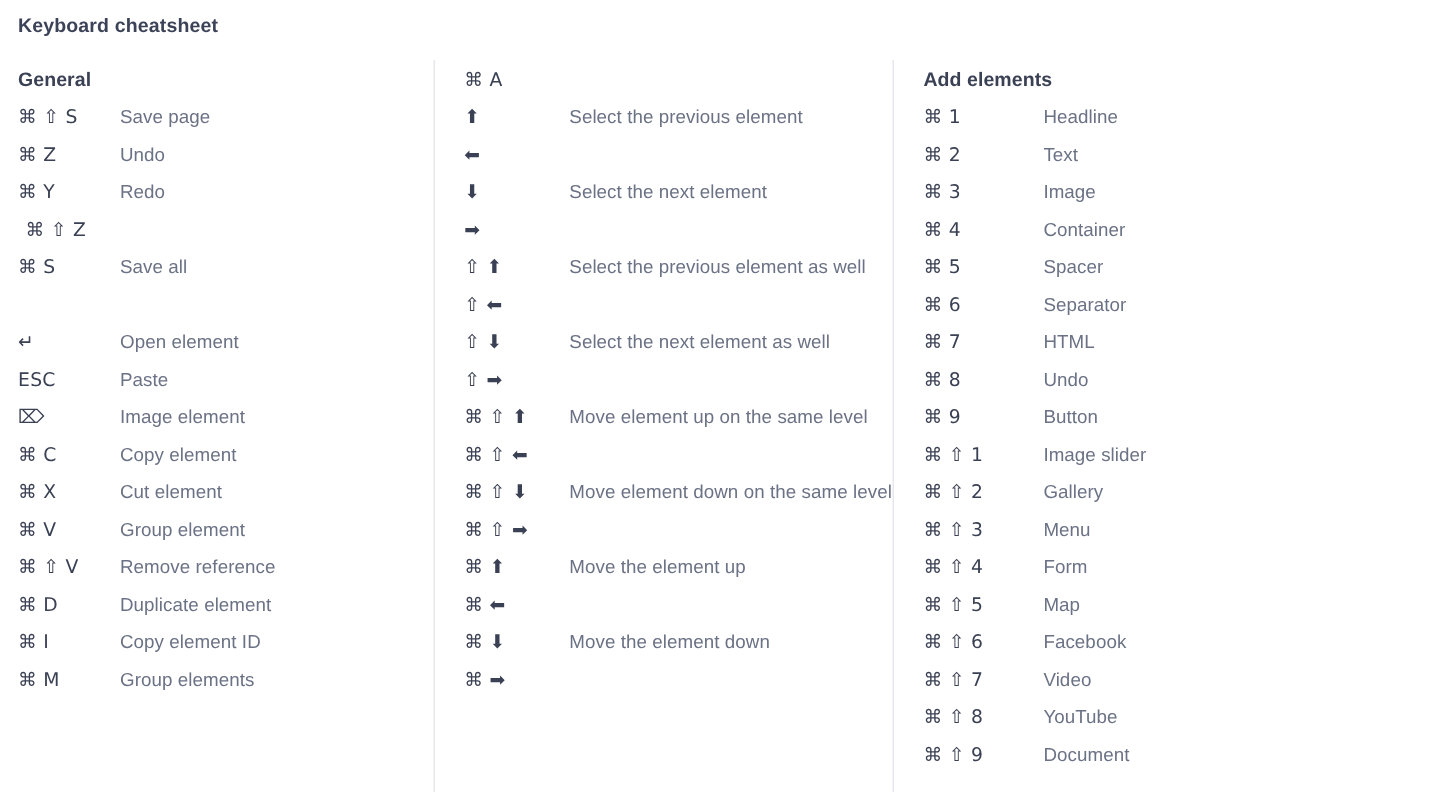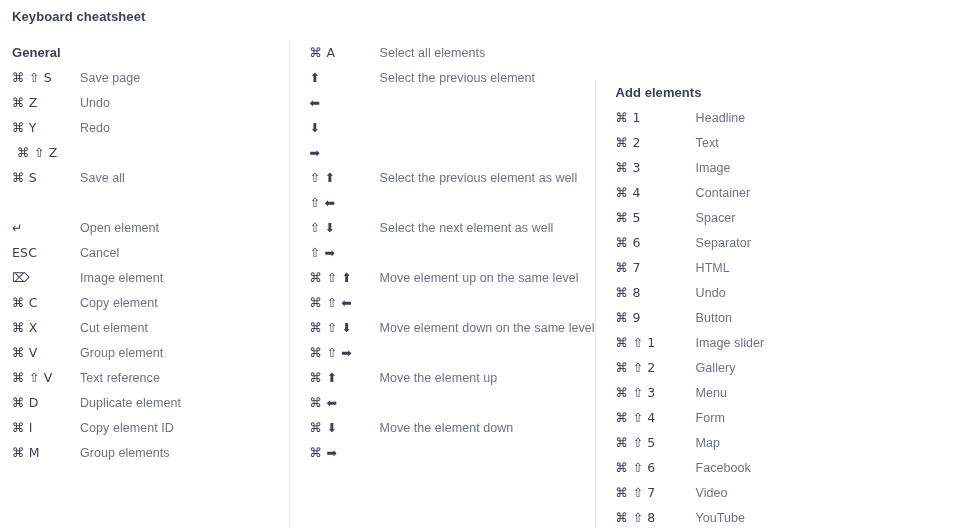--- a/index.html
+++ b/index.html
@@ -35,21 +35,21 @@
     display: flex;
     align-items: stretch;
   }
 
   .col {
     position: relative;
     box-sizing: border-box;
   }
   .col-general  { width: 327px; padding-left: 12px; }
   .col-select   { width: 336px; padding-left: 20px; border-left: 1px solid #e6e8ee; }
-  .col-add      { width: 296px; padding-left: 20px; border-left: 1px solid #e6e8ee; margin-top: 40px; }
+  .col-add      { width: 296px; padding-left: 20px; border-left: 1px solid #e6e8ee; }
 
   .section {
     margin: 0;
   }
   .section + .section { margin-top: 0; }
 
   .section-heading {
     font-size: 13px;
     font-weight: bold;
     color: #3b4154;
@@ -125,41 +125,41 @@
         <div class="spacer-row"></div>
       </div>
       <div class="section">
         <ul class="rows">
           <li class="row">
             <span class="keys glyph-solid">↵</span>
             <span class="label">Open element</span>
           </li>
           <li class="row">
             <span class="keys glyph-solid">ESC</span>
-            <span class="label">Cancel</span>
+            <span class="label">Paste</span>
           </li>
           <li class="row">
             <span class="keys glyph-solid">⌦</span>
             <span class="label">Image element</span>
           </li>
           <li class="row">
             <span class="keys glyph-solid">⌘ C</span>
             <span class="label">Copy element</span>
           </li>
           <li class="row">
             <span class="keys glyph-solid">⌘ X</span>
             <span class="label">Cut element</span>
           </li>
           <li class="row">
             <span class="keys glyph-solid">⌘ V</span>
             <span class="label">Group element</span>
           </li>
           <li class="row">
             <span class="keys glyph-solid">⌘ ⇧ V</span>
-            <span class="label">Text reference</span>
+            <span class="label">Remove reference</span>
           </li>
           <li class="row">
             <span class="keys glyph-solid">⌘ D</span>
             <span class="label">Duplicate element</span>
           </li>
           <li class="row">
             <span class="keys glyph-solid">⌘ I</span>
             <span class="label">Copy element ID</span>
           </li>
           <li class="row">
@@ -167,32 +167,32 @@
             <span class="label">Group elements</span>
           </li>
         </ul>
       </div>
     </div>
     <div class="col col-select">
       <div class="section">
         <ul class="rows">
           <li class="row">
             <span class="keys glyph-solid">⌘ A</span>
-            <span class="label">Select all elements</span>
           </li>
           <li class="row">
             <span class="keys glyph-solid">⬆</span>
             <span class="label">Select the previous element</span>
           </li>
           <li class="row">
             <span class="keys glyph-solid">⬅</span>
             <span class="label"></span>
           </li>
           <li class="row">
             <span class="keys glyph-solid">⬇</span>
+            <span class="label">Select the next element</span>
           </li>
           <li class="row">
             <span class="keys glyph-solid">➡</span>
             <span class="label"></span>
           </li>
           <li class="row">
             <span class="keys glyph-solid">⇧ ⬆</span>
             <span class="label">Select the previous element as well</span>
           </li>
           <li class="row">

